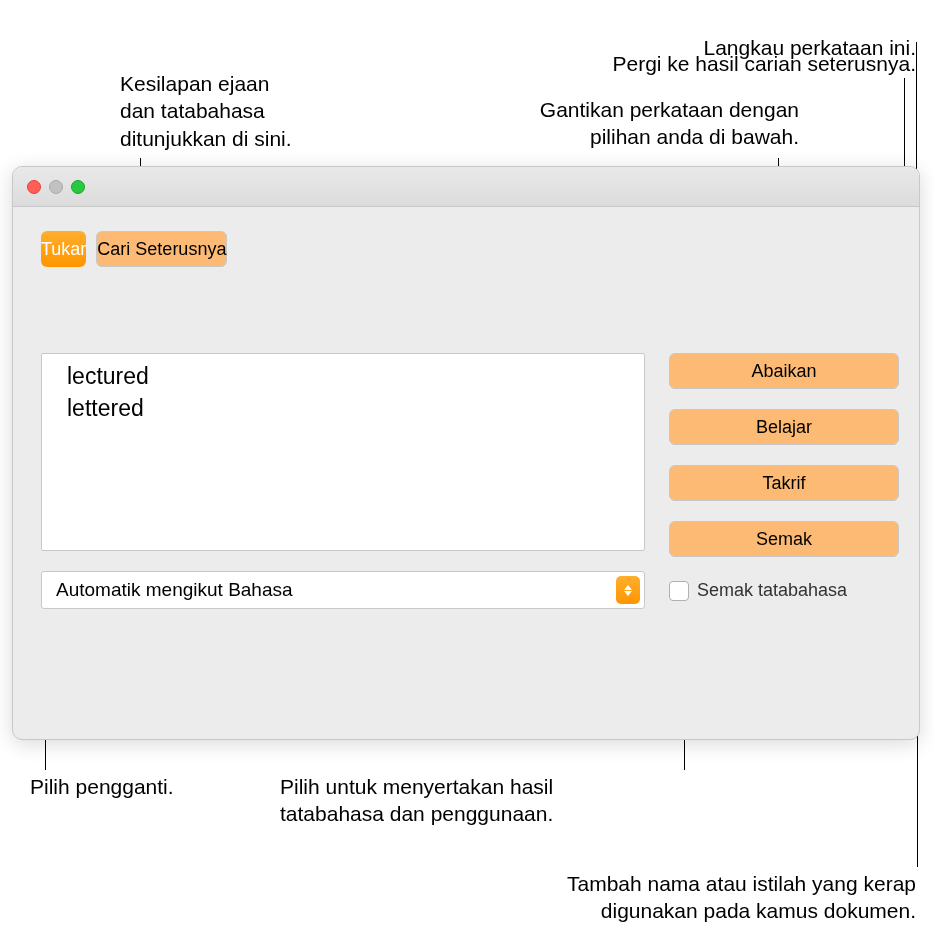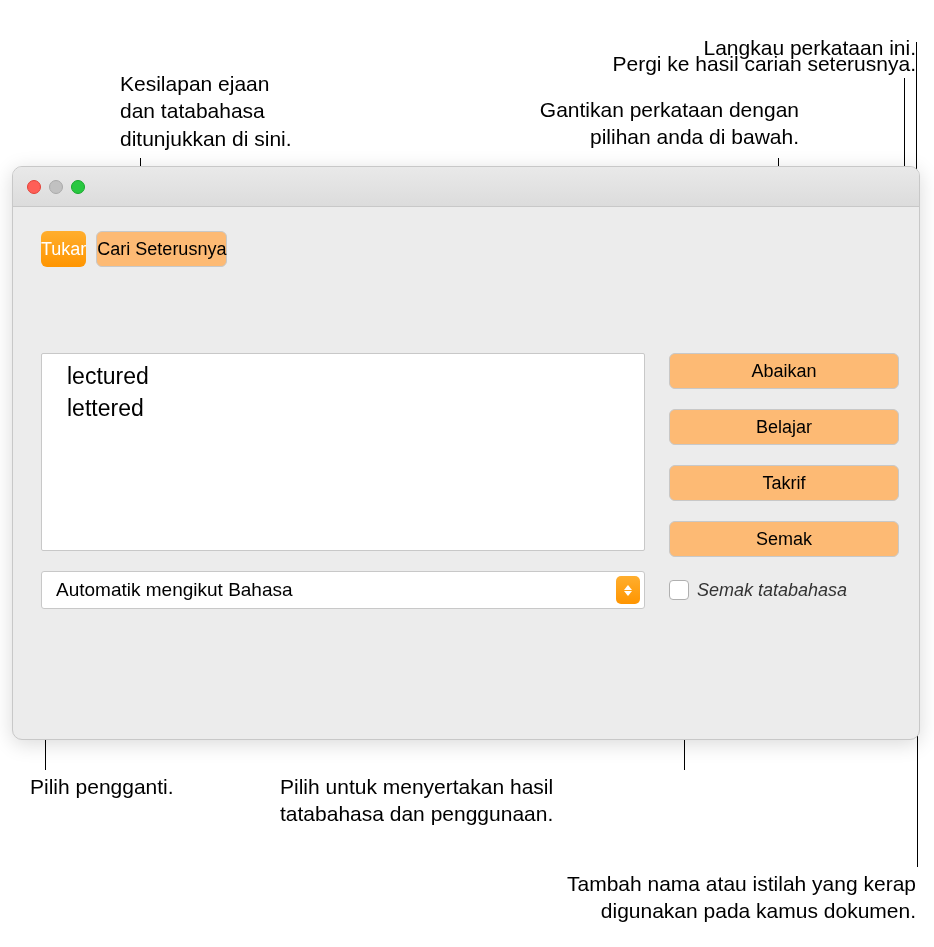--- a/index.html
+++ b/index.html
@@ -176,23 +176,22 @@
       width: 0;
       height: 0;
       border-left: 4px solid transparent;
       border-right: 4px solid transparent;
     }
     .arrow-up { border-bottom: 5px solid #fff; }
     .arrow-down { border-top: 5px solid #fff; }
     .checkbox-area {
       width: 230px;
       display: flex;
-      align-items: center;
+      align-items: flex-end;
       gap: 8px;
-      font-style: italic;
     }
     .checkbox {
       width: 20px;
       height: 20px;
       background: #fff;
       border: 1px solid #b0b0b0;
       border-radius: 4px;
       cursor: pointer;
     }
     .checkbox-label {

